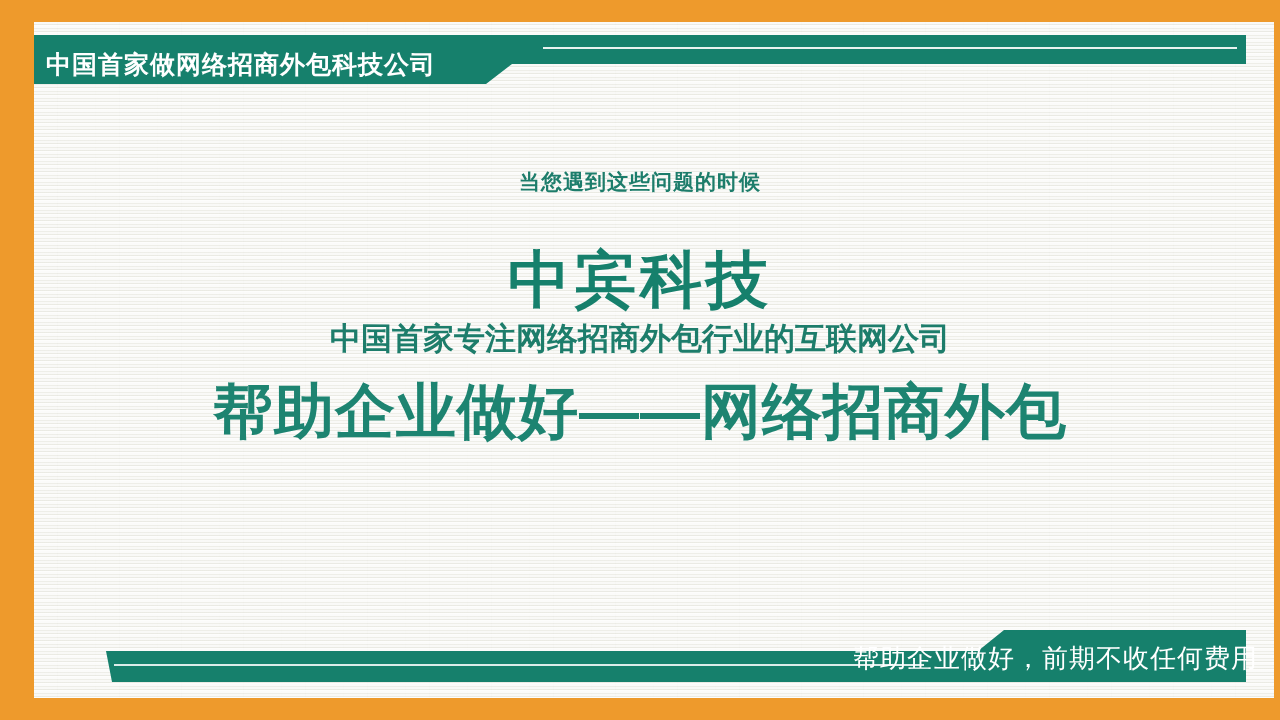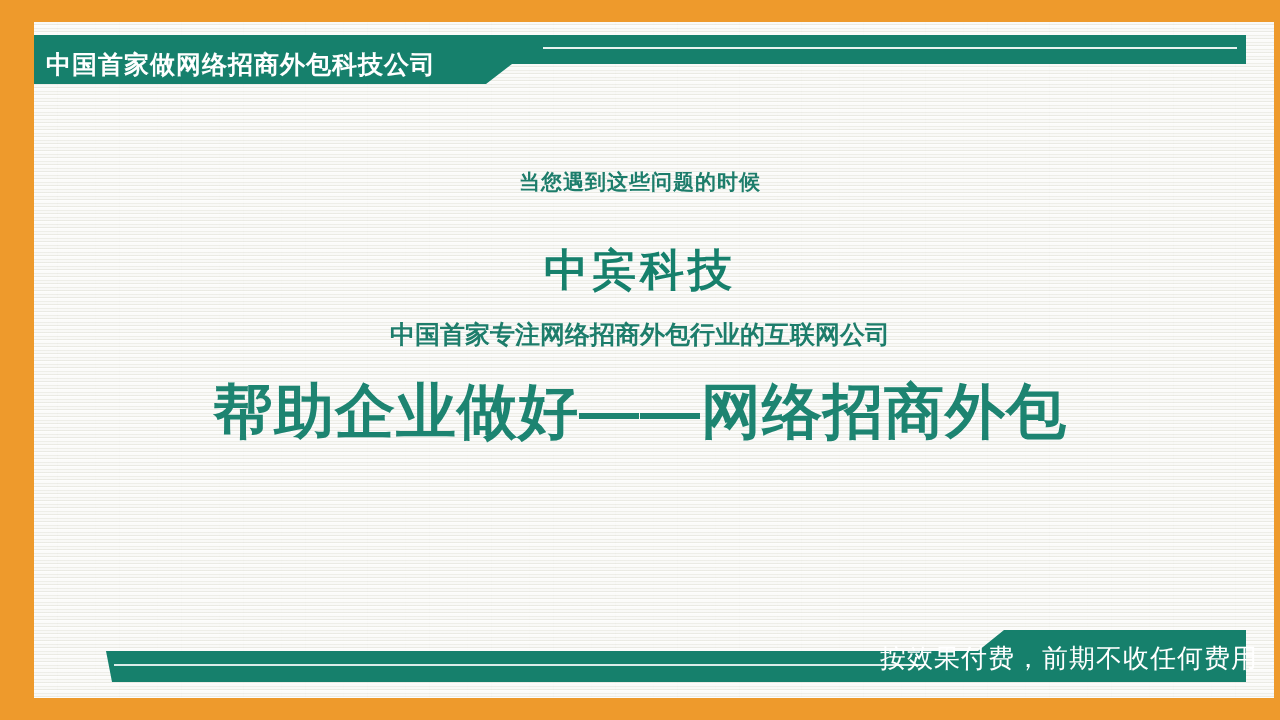--- a/index.html
+++ b/index.html
@@ -125,33 +125,33 @@
     font-weight: 700;
     color: #1d7d6b;
     letter-spacing: 1px;
     white-space: nowrap;
   }
 
   .brand {
     position: absolute;
     top: 225px;
     width: 1212px;
-    font-size: 44px;
+    font-size: 62px;
     font-weight: 700;
     color: #16806c;
     letter-spacing: 4px;
     line-height: 1.05;
     white-space: nowrap;
   }
 
   .tagline {
     position: absolute;
     top: 296px;
     width: 1212px;
-    font-size: 25px;
+    font-size: 31px;
     font-weight: 700;
     color: #1d7d6b;
     letter-spacing: 0px;
     white-space: nowrap;
   }
 
   .headline {
     position: absolute;
     top: 357px;
     width: 1212px;
@@ -191,16 +191,16 @@
     </div>
 
     <div class="footer-ribbon">
       <svg width="1212" height="54" viewBox="0 0 1212 54" xmlns="http://www.w3.org/2000/svg">
 
         <path d="M1212,0 L1212,52 L78,52 L72,21 L944,21 L970,0 Z" fill="#16806c"></path>
 
         <rect x="80" y="34" width="810" height="2" fill="#ffffff" opacity="0.85"></rect>
       </svg>
     </div>
-    <div class="footer-text">按效果付费，前期不收任何费用</div>
+    <div class="footer-text">帮助企业做好，前期不收任何费用</div>
 
   </div>
 </div>
 
 </body></html>

